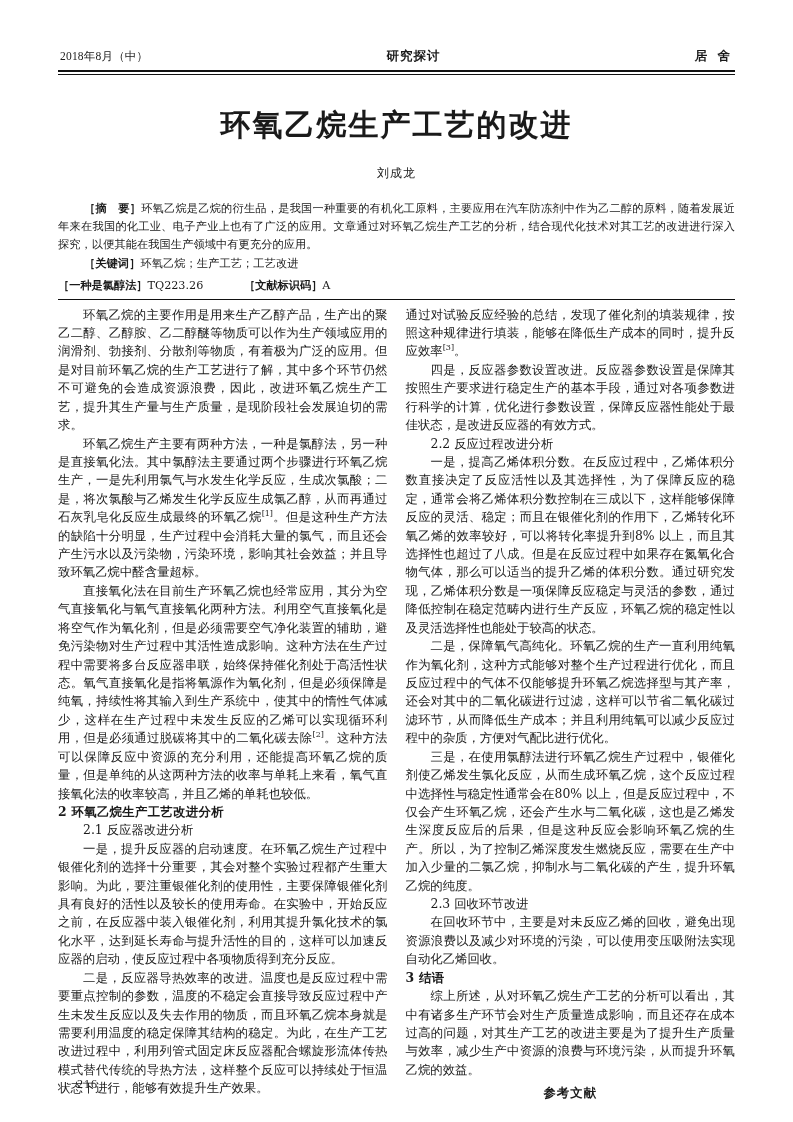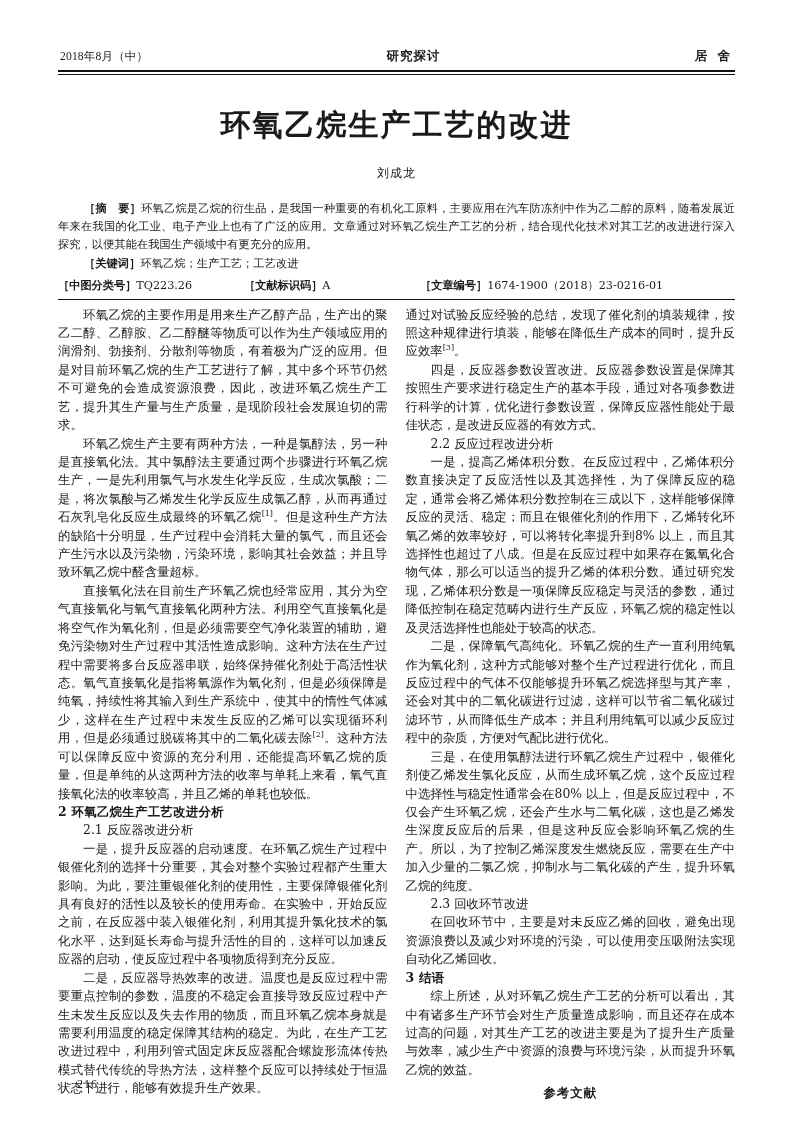--- a/index.html
+++ b/index.html
@@ -161,23 +161,22 @@
 
   <div class="title">环氧乙烷生产工艺的改进</div>
   <div class="author">刘成龙</div>
 
   <div class="abs-block">
     <p class="abs-body"><span class="lbl">［摘　要］</span><span>环氧乙烷是乙烷的衍生品，是我国一种重要的有机化工原料，主要应用在汽车防冻剂中作为乙二醇的原料，随着发展近年来在我国的化工业、电子产业上也有了广泛的应用。文章通过对环氧乙烷生产工艺的分析，结合现代化技术对其工艺的改进进行深入探究，以便其能在我国生产领域中有更充分的应用。</span></p>
     <p class="kw-line abs-body"><span class="lbl">［关键词］</span><span>环氧乙烷；生产工艺；工艺改进</span></p>
   </div>
 
   <div class="meta-line">
-    <div class="m1"><span class="lbl">［中图分类号］</span><span>TQ223.26</span></div>
+    <div class="m1"><span class="lbl">［一种是氯醇法］</span><span>TQ223.26</span></div>
     <div class="m2"><span class="lbl">［文献标识码］</span><span>A</span></div>
-    <div class="m3"><span class="lbl">［文章编号］</span><span>1674-1900（2018）23-0216-01</span></div>
   </div>
 
   <div class="rule-thin"></div>
 
   <div class="columns">
 
     <div class="col col-left">
       <p class="ind">环氧乙烷的主要作用是用来生产乙醇产品，生产出的聚乙二醇、乙醇胺、乙二醇醚等物质可以作为生产领域应用的润滑剂、勃接剂、分散剂等物质，有着极为广泛的应用。但是对目前环氧乙烷的生产工艺进行了解，其中多个环节仍然不可避免的会造成资源浪费，因此，改进环氧乙烷生产工艺，提升其生产量与生产质量，是现阶段社会发展迫切的需求。</p>
 
       <p class="ind"><span>环氧乙烷生产主要有两种方法，一种是氯醇法，另一种是直接氧化法。其中氯醇法主要通过两个步骤进行环氧乙烷生产，一是先利用氯气与水发生化学反应，生成次氯酸；二是，将次氯酸与乙烯发生化学反应生成氯乙醇，从而再通过石灰乳皂化反应生成最终的环氧乙烷</span><sup>[1]</sup><span>。但是这种生产方法的缺陷十分明显，生产过程中会消耗大量的氯气，而且还会产生污水以及污染物，污染环境，影响其社会效益；并且导致环氧乙烷中醛含量超标。</span></p>

